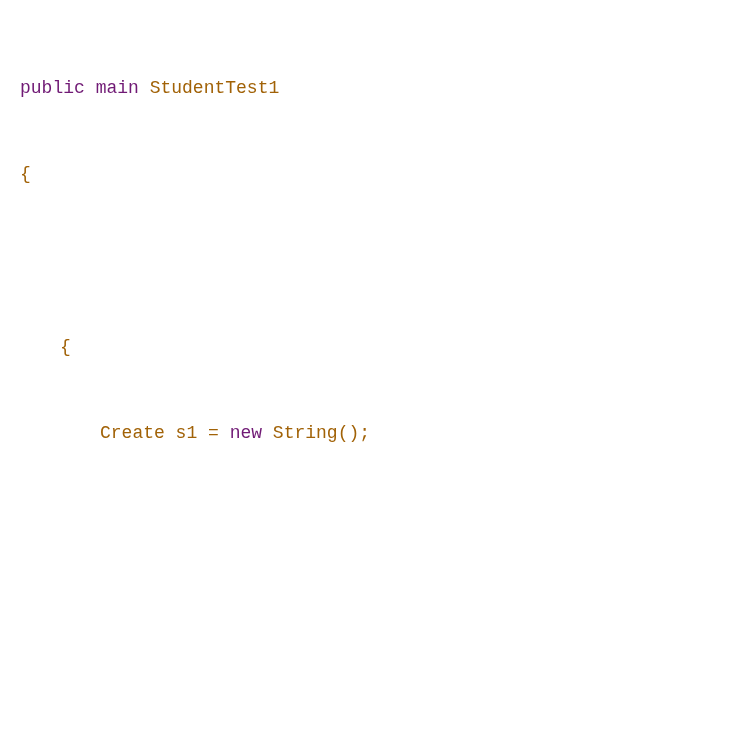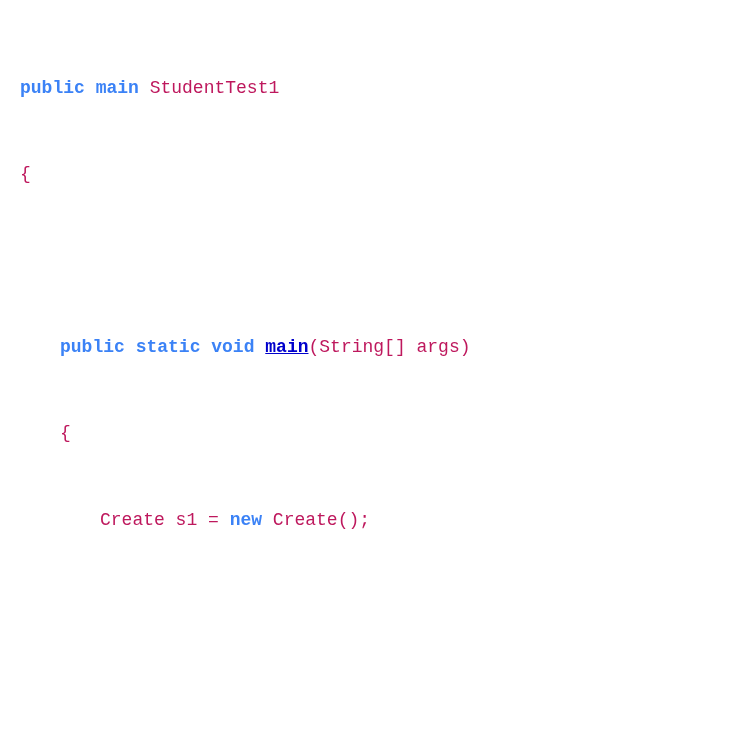--- a/index.html
+++ b/index.html
@@ -16,30 +16,30 @@
       padding: 16px 20px;
       width: 739px;
       min-height: 730px;
     }
 
     .code-block {
       white-space: pre;
     }
 
     .kw {
-      color: #3b82f6;
-      font-weight: bold;
+      color: #701a75;
+      font-weight: normal;
     }
 
     .comment {
       color: #3399cc;
     }
 
     .plain {
-      color: #be185d;
+      color: #a16207;
     }
 
     .method {
       color: #0000cc;
       font-weight: bold;
       text-decoration: underline;
     }
 
     .indent1 {
       display: inline-block;
@@ -55,23 +55,22 @@
       display: block;
     }
   </style>
 </head>
 <body>
 
 <div class="code-block">
   <div class="line"><span class="kw">public</span> <span class="kw">main</span> <span class="plain">StudentTest1</span></div>
   <div class="line"><span class="plain">{</span></div>
   <div class="line">&nbsp;</div>
-  <div class="line"><span class="indent1"></span><span class="kw">public</span> <span class="kw">static</span> <span class="kw">void</span> <span class="method">main</span><span class="plain">(String[] args)</span></div>
   <div class="line"><span class="indent1"></span><span class="plain">{</span></div>
-  <div class="line"><span class="indent2"></span><span class="plain">Create s1 = </span><span class="kw">new</span> <span class="plain">Create();</span></div>
+  <div class="line"><span class="indent2"></span><span class="plain">Create s1 = </span><span class="kw">new</span> <span class="plain">String();</span></div>
   <div class="line">&nbsp;</div>
   
   
   
   
   
   
   
   
   

